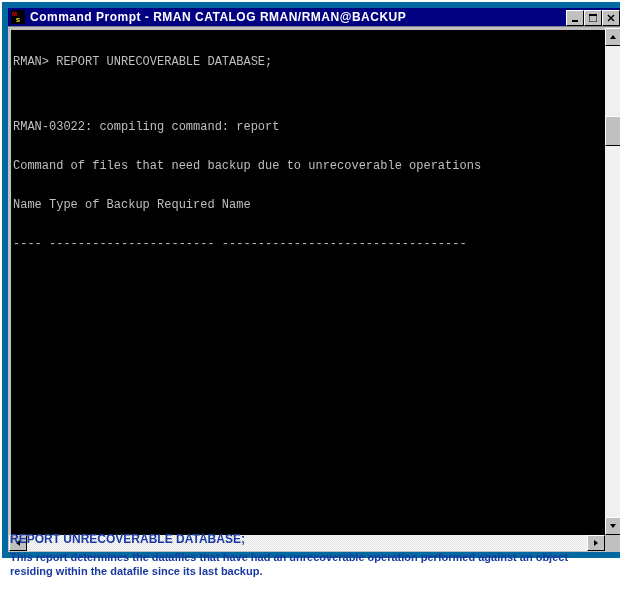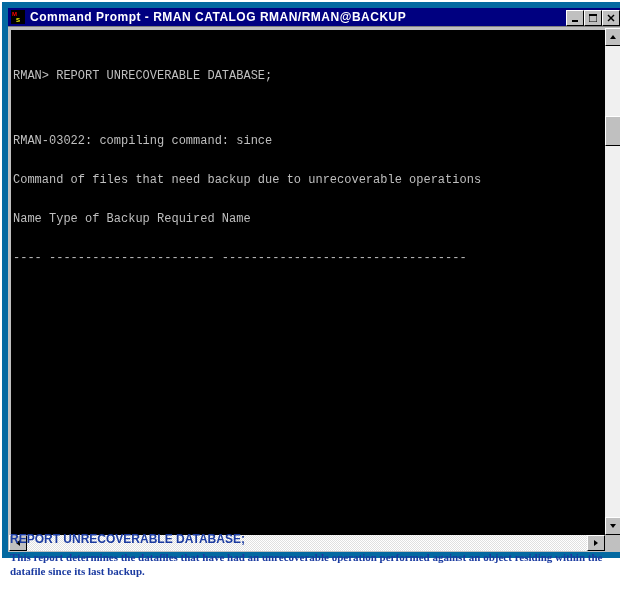--- a/index.html
+++ b/index.html
@@ -78,21 +78,21 @@
     top: 3px;
     right: 17px;
     bottom: 17px;
     background: #000;
     color: #bfbfbf;
     font-family: "Lucida Console","Courier New",monospace;
     font-size: 12px;
     line-height: 13px;
     white-space: pre;
     overflow: hidden;
-    padding: 14px 4px 4px 2px;
+    padding: 0 4px 4px 2px;
   }
   .console-area .line { white-space: pre; }
 
   
   .vscroll {
     position: absolute;
     right: 1px;
     top: 1px;
     bottom: 17px;
     width: 16px;
@@ -172,21 +172,21 @@
     width: 600px;
   }
   .caption-title {
     font-family: Verdana, Tahoma, sans-serif;
     font-size: 12px;
     font-weight: bold;
     color: #1a3aa0;
     margin-bottom: 4px;
   }
   .caption-body {
-    font-family: Liberation Serif, serif;
+    font-family: Liberation Sans, sans-serif;
     font-size: 11px;
     font-weight: bold;
     color: #1a3aa0;
     line-height: 14px;
   }
 
   .arrow { display: block; }
 </style>
 </head>
 <body>
@@ -219,21 +219,21 @@
           <line x1="7" y1="1" x2="1" y2="7" stroke="#000" stroke-width="1.5"></line>
         </svg>
       </div>
     </div>
   </div>
 
   <div class="content-wrap">
     <div class="console-area">
       <div class="line">RMAN&gt; REPORT UNRECOVERABLE DATABASE;</div>
       <div class="line"></div>
-      <div class="line">RMAN-03022: compiling command: since</div>
+      <div class="line">RMAN-03022: compiling command: report</div>
       <div class="line">Command of files that need backup due to unrecoverable operations</div>
       <div class="line">Name Type of Backup Required Name</div>
       <div class="line">---- ----------------------- ----------------------------------</div>
       <div class="line"></div>
     </div>
 
     <div class="vscroll">
       <div class="up">
         <svg width="8" height="8">
             <polygon points="4,2 7,6 1,6" fill="#000"></polygon>

